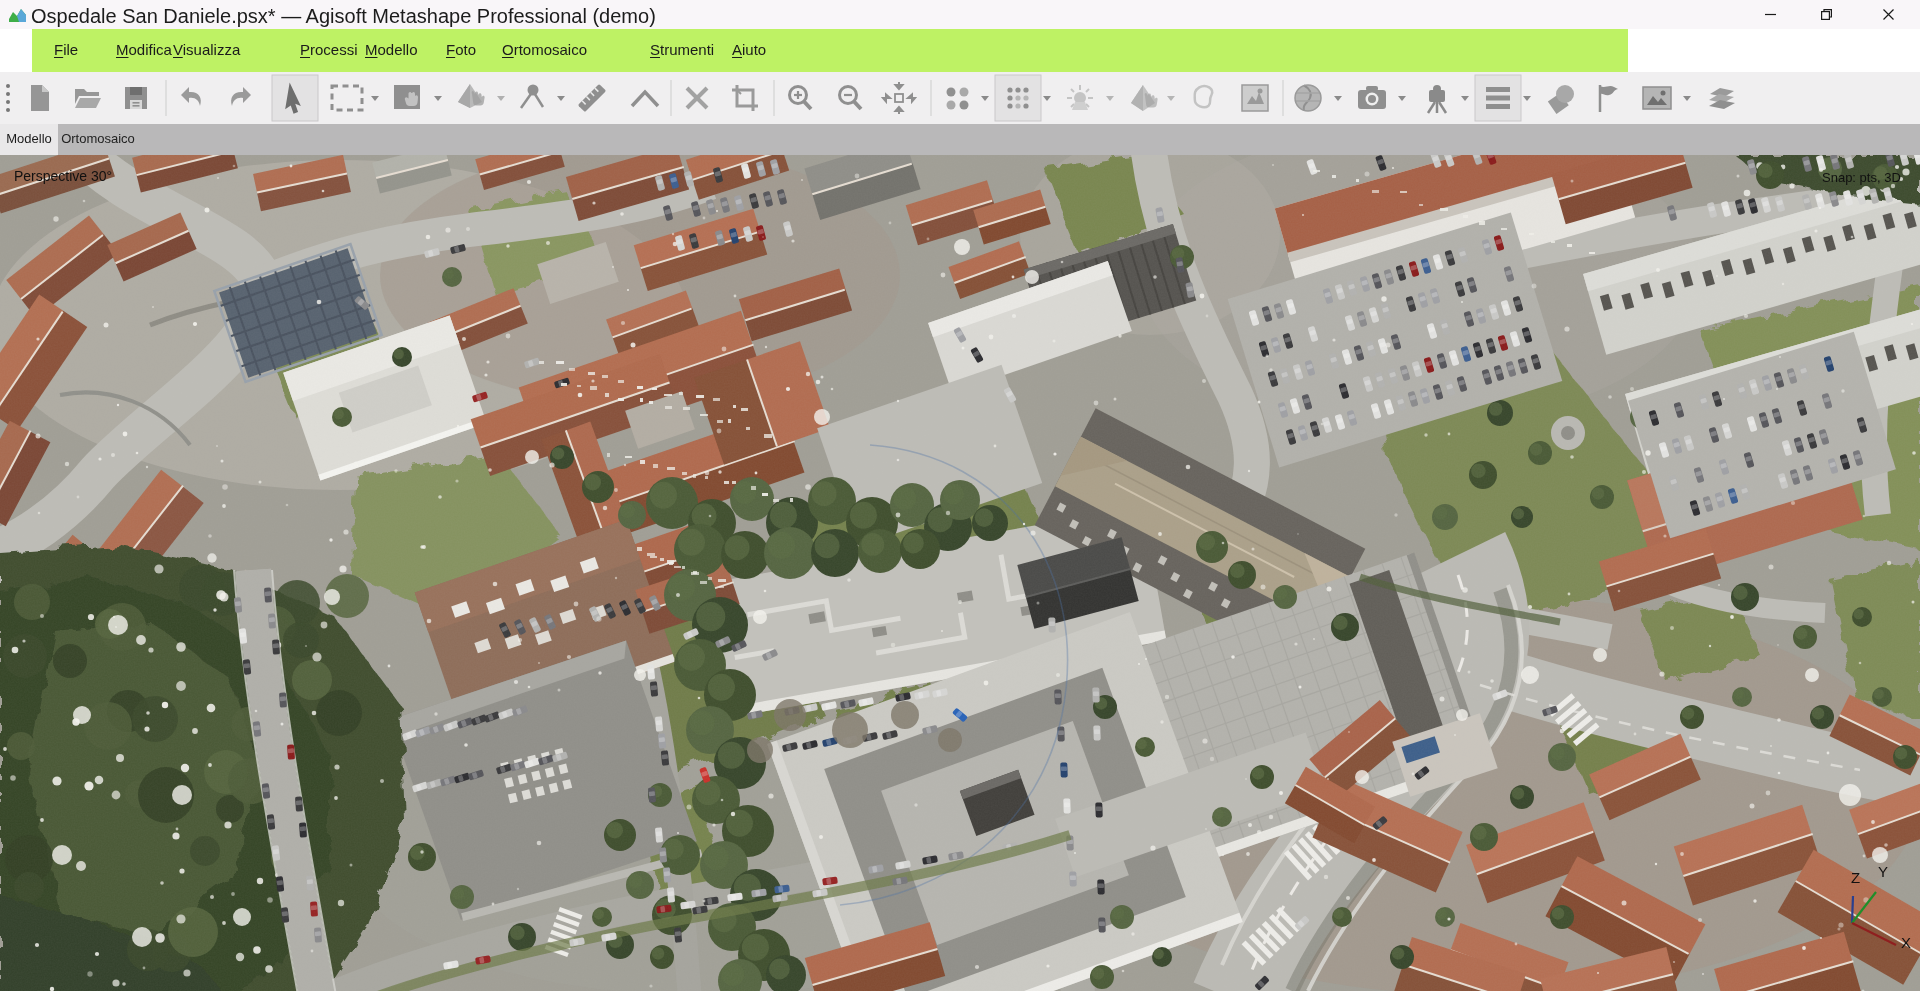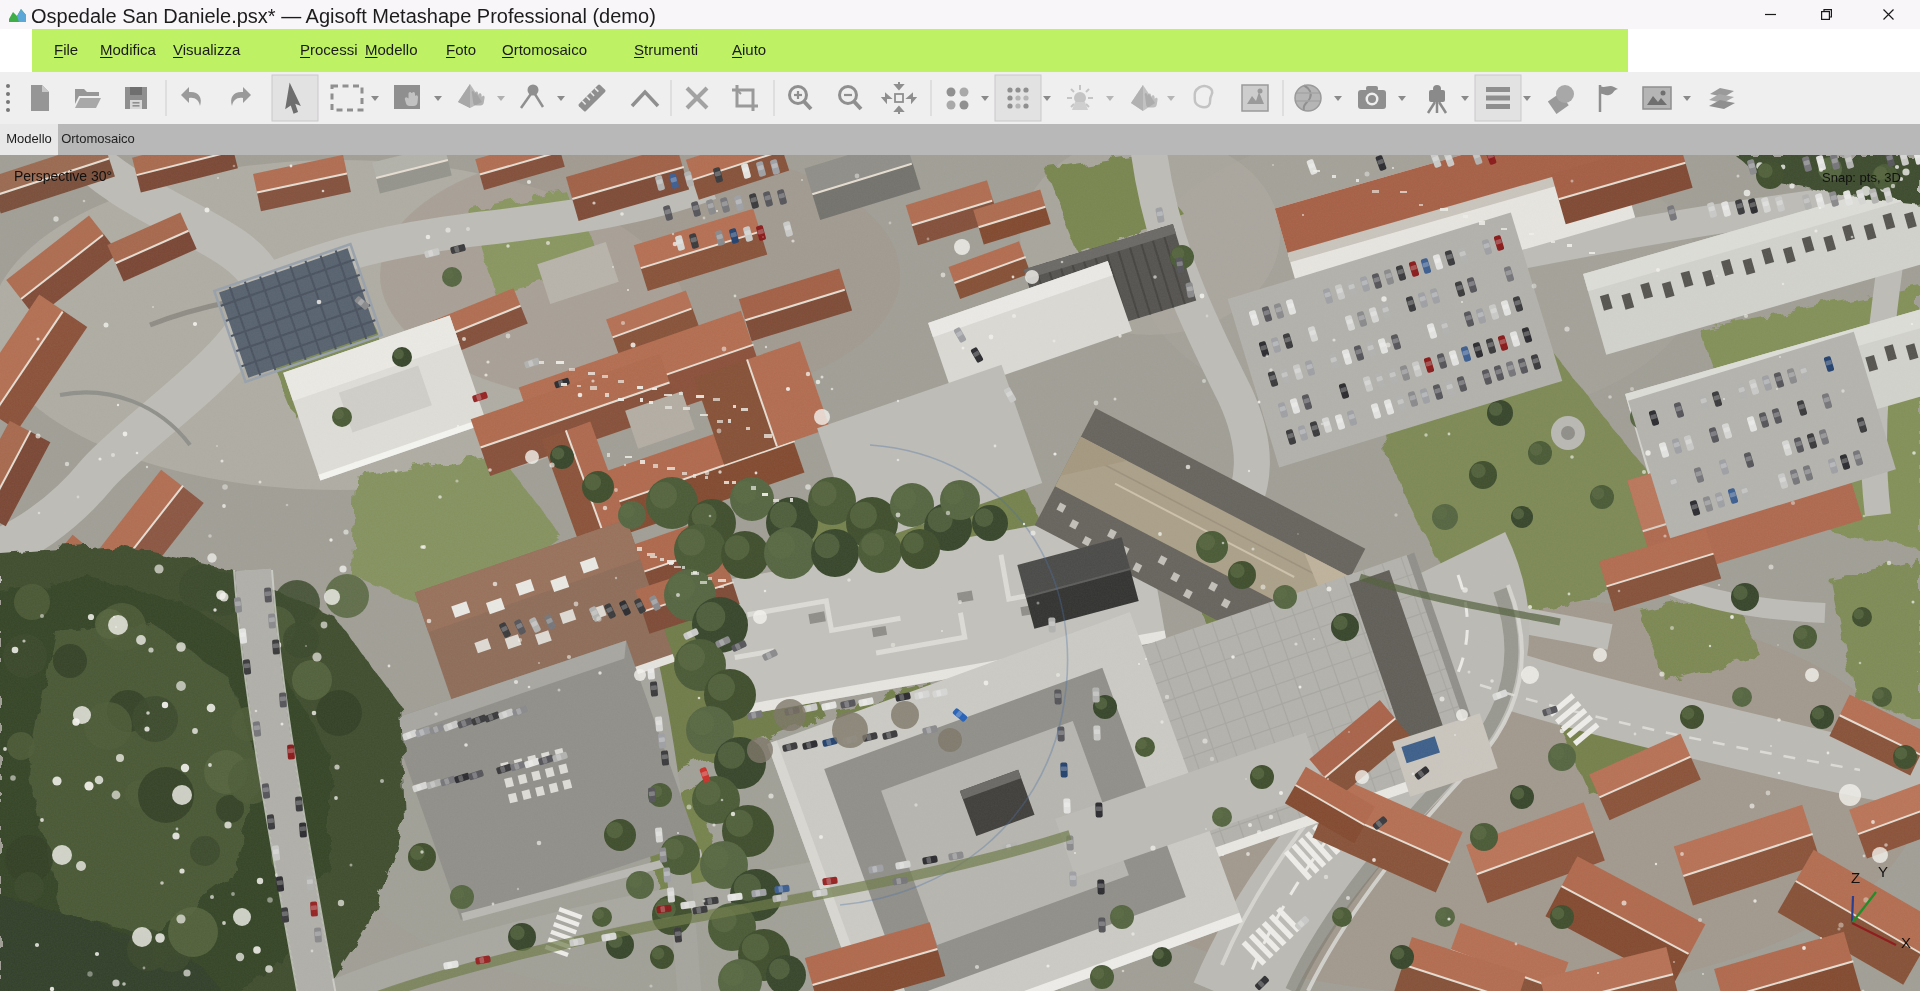--- a/index.html
+++ b/index.html
@@ -33,27 +33,27 @@
  <svg class="wb" style="left:1821px" width="11" height="11" viewBox="0 0 11 11">
       <rect x="0.6" y="2.6" width="7.8" height="7.8" fill="none" stroke="#1a1a1a" stroke-width="1.2"></rect>
       <path d="M3,2.6 V0.6 H10.4 V8 H9" fill="none" stroke="#1a1a1a" stroke-width="1.2"></path>
     </svg>
  <svg class="wb" style="left:1883px" width="11" height="11" viewBox="0 0 11 11">
       <path d="M0.5,0.5 L10.5,10.5 M10.5,0.5 L0.5,10.5" stroke="#1a1a1a" stroke-width="1.2"></path>
     </svg>
 </div>
 <div id="menubar">
  <span class="mi" style="left:22px"><u>F</u>ile</span>
- <span class="mi" style="left:68px"><u>M</u>odifica</span>
+ <span class="mi" style="left:84px"><u>M</u>odifica</span>
  <span class="mi" style="left:141px"><u>V</u>isualizza</span>
  <span class="mi" style="left:268px"><u>P</u>rocessi</span>
  <span class="mi" style="left:333px"><u>M</u>odello</span>
  <span class="mi" style="left:414px"><u>F</u>oto</span>
  <span class="mi" style="left:470px"><u>O</u>rtomosaico</span>
- <span class="mi" style="left:602px"><u>S</u>trumenti</span>
+ <span class="mi" style="left:618px"><u>S</u>trumenti</span>
  <span class="mi" style="left:700px"><u>A</u>iuto</span>
 </div>
 <div id="toolbar"><svg id="tbsvg" width="1920" height="52" viewBox="0 0 1920 52">
 <defs>
 <g id="hand">
           <path d="M0,0 c-1,-3 1,-4 2,-2 l1,2 c0,-3 2.5,-3 3,-1 l0.5,2 c0.5,-2.5 3,-2 3,0 l0.3,2 c1,-2 3,-1.5 2.8,0.5 l-0.8,5 c-0.3,2 -1.5,3 -3.5,3 h-4 c-1.5,0 -2.5,-0.8 -3,-2 z" fill="#9d9d9d"></path>
         </g>
 </defs>
 <g fill="#777">
         <circle cx="8" cy="14" r="2"></circle>

